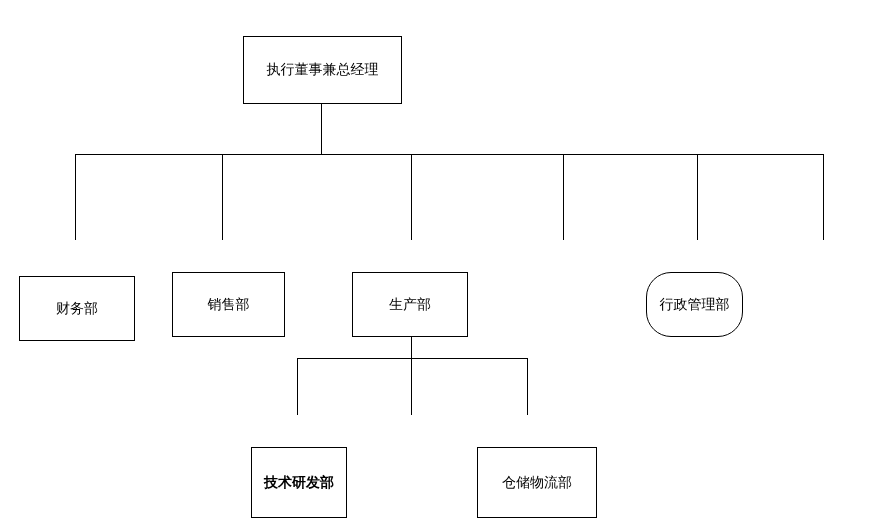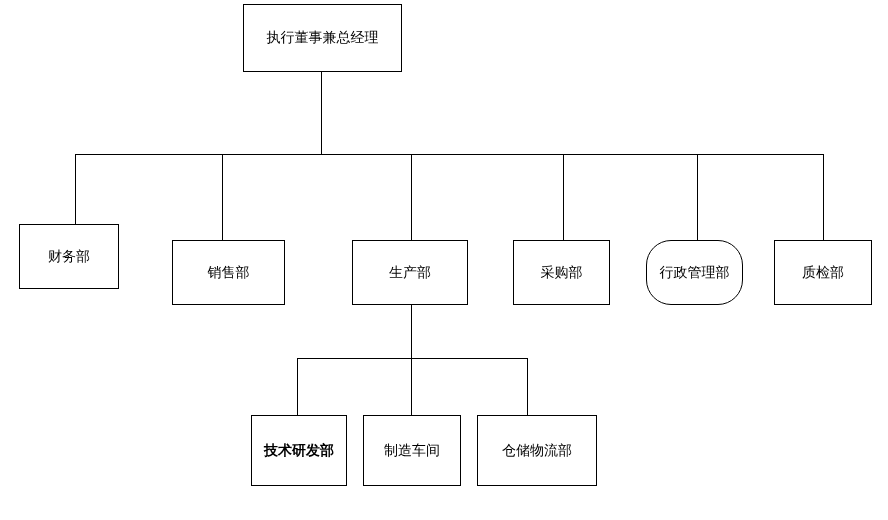--- a/index.html
+++ b/index.html
@@ -20,34 +20,35 @@
     box-sizing: border-box;
     border: 1px solid #000000;
     background: #ffffff;
     color: #000000;
     font-size: 14px;
     display: flex;
     align-items: center;
     justify-content: center;
     text-align: center;
     white-space: nowrap;
+    margin-top: 32px;
   }
   .vline {
     position: absolute;
     width: 1px;
     background: #000000;
   }
   .hline {
     position: absolute;
     height: 1px;
     background: #000000;
   }
   
   #n-root { left: 243px; top: 4px;   width: 159px; height: 68px; }
-  #n-d0   { left: 19px;  top: 224px; width: 100px; height: 65px; }
+  #n-d0   { left: 19px;  top: 244px; width: 116px; height: 65px; }
   #n-d1   { left: 172px; top: 240px; width: 113px; height: 65px; }
   #n-d2   { left: 352px; top: 240px; width: 116px; height: 65px; }
   #n-d3   { left: 513px; top: 240px; width: 97px;  height: 65px; }
   #n-d4   { left: 646px; top: 240px; width: 97px;  height: 65px; border-radius: 25px; }
   #n-d5   { left: 774px; top: 240px; width: 98px;  height: 65px; }
   #n-c0   { left: 251px; top: 415px; width: 96px;  height: 71px; font-weight: bold; }
   #n-c1   { left: 363px; top: 415px; width: 98px;  height: 71px; }
   #n-c2   { left: 477px; top: 415px; width: 120px;  height: 71px; }
   
   #l-root-drop   { left: 321px; top: 72px;  height: 82px; }
@@ -81,21 +82,18 @@
   <div class="hline" id="l-bus2"></div>
   <div class="vline" id="l-drop-c0"></div>
   <div class="vline" id="l-drop-c1"></div>
   <div class="vline" id="l-drop-c2"></div>
 
   <div class="node" id="n-root">执行董事兼总经理</div>
 
   <div class="node" id="n-d0">财务部</div>
   <div class="node" id="n-d2">生产部</div>
   <div class="node" id="n-d1">销售部</div>
-  <div class="node" id="n-d3">采购部</div>
   <div class="node" id="n-d4">行政管理部</div>
-  <div class="node" id="n-d5">质检部</div>
 
   <div class="node" id="n-c0">技术研发部</div>
-  <div class="node" id="n-c1">制造车间</div>
   <div class="node" id="n-c2">仓储物流部</div>
 
 </div>
 
 </body></html>

